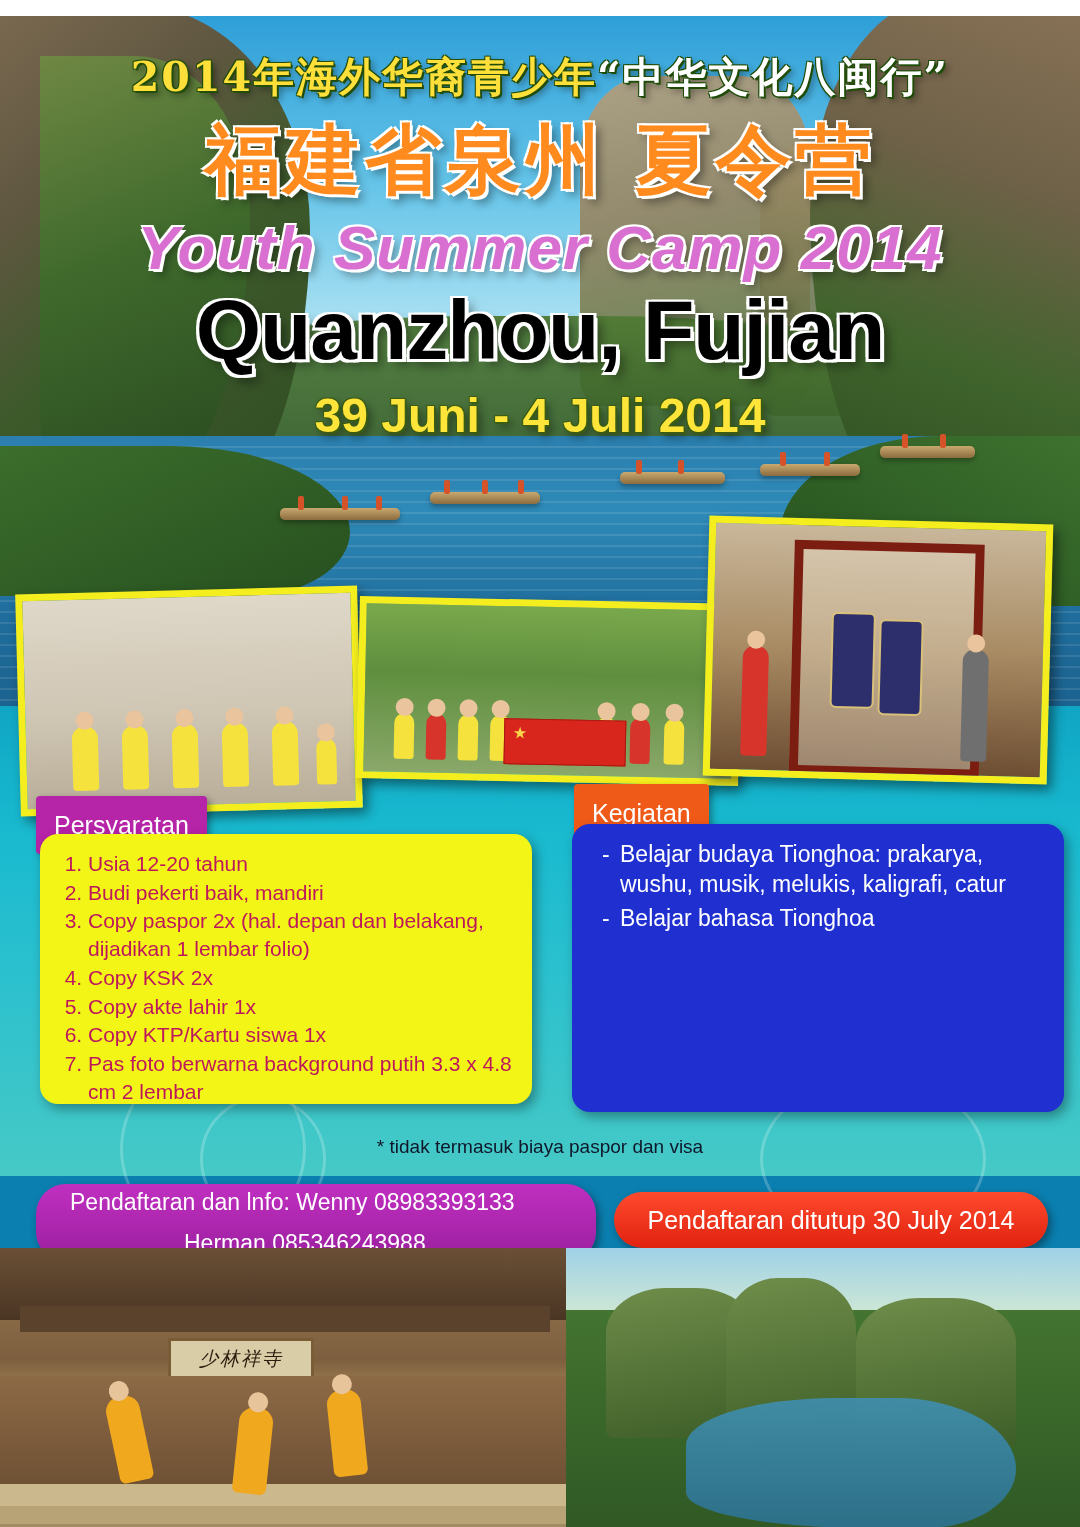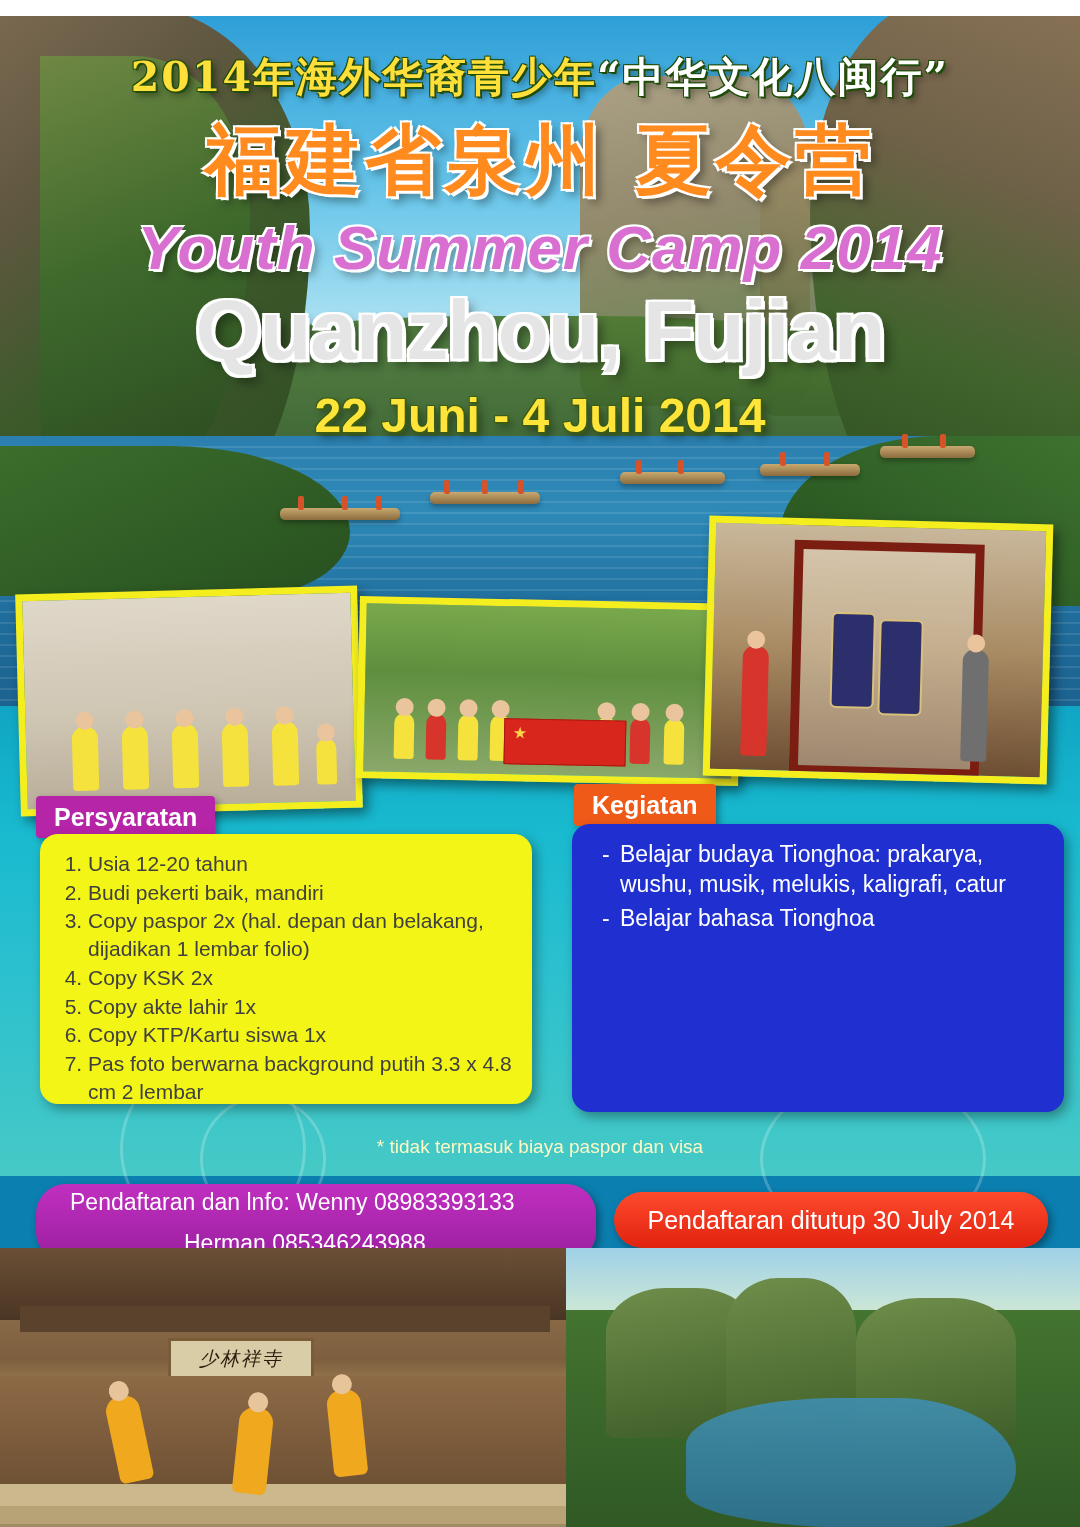--- a/index.html
+++ b/index.html
@@ -117,21 +117,21 @@
   }
   .t-line3 {
     position: absolute; left: 0; top: 196px; width: 1080px; text-align: center;
     font-style: italic; font-weight: bold; font-size: 62px; letter-spacing: 1px;
     color: #d96fd0;
     text-shadow: 3px 3px 0 #ffffff, -2px -2px 0 #ffffff, 2px -2px 0 #ffffff, -2px 2px 0 #ffffff, 5px 6px 10px rgba(0,0,0,.4);
   }
   .t-line4 {
     position: absolute; left: 0; top: 266px; width: 1080px; text-align: center;
     font-weight: bold; font-size: 84px; letter-spacing: -1px;
-    color: #e5e5e5;
+    color: #000000;
     text-shadow: 4px 3px 0 #ffffff, -3px -2px 0 #ffffff, 3px -2px 0 #ffffff, -3px 3px 0 #ffffff, 7px 7px 11px rgba(0,0,0,.45);
   }
   .t-line5 {
     position: absolute; left: 0; top: 372px; width: 1080px; text-align: center;
     font-weight: bold; font-size: 48px;
     color: #ffe43a;
     text-shadow: 2px 2px 0 #3a5c12, -1px -1px 0 #3a5c12, 1px -1px 0 #3a5c12, -1px 1px 0 #3a5c12, 4px 5px 8px rgba(0,0,0,.45);
   }
 
   
@@ -192,57 +192,56 @@
     display: flex; align-items: center; justify-content: center;
   }
   .price-badge span {
     color: #ffffff; font-weight: bold; font-size: 42px; letter-spacing: 1px;
     text-shadow: 2px 2px 3px rgba(0,0,0,.35);
   }
 
   
   .sec-head {
     position: absolute; height: 42px; border-radius: 4px;
-    display: flex; align-items: center; padding: 0 18px;
+    display: flex; align-items: center; padding: 8px 18px;
     box-shadow: 3px 3px 7px rgba(0,0,0,.35);
-    font-weight: bold;
   }
   .sec-head span { color: #fff; font-size: 25px; }
   .head-persyaratan { left: 36px; top: 780px; background: #b624a8; }
   .head-kegiatan { left: 574px; top: 768px; background: #f05a18; }
 
   
   .box {
     position: absolute; border-radius: 18px; box-shadow: 4px 5px 12px rgba(0,0,0,.35);
   }
   .box-left {
     left: 40px; top: 818px; width: 492px; height: 270px;
     background: #f2f516;
   }
   .box-right {
     left: 572px; top: 808px; width: 492px; height: 288px;
     background: #1f2fd0;
   }
   ol.req {
     margin: 0; padding: 16px 18px 0 48px;
-    color: #404040; font-size: 21px; line-height: 1.32;
+    color: #be185d; font-size: 21px; line-height: 1.32;
   }
   ol.req li { margin-bottom: 1px; }
   ul.act {
     margin: 0; padding: 16px 22px 0 30px; list-style: none;
     color: #ffffff; font-size: 23px; line-height: 1.3;
   }
   ul.act li { margin-bottom: 4px; position: relative; padding-left: 18px; }
   ul.act li::before {
     content: "-"; position: absolute; left: 0; top: 0;
   }
 
   .footnote {
     position: absolute; left: 0; top: 1120px; width: 1080px; text-align: center;
-    color: #fef9c3; font-size: 19px;
+    color: #0f172a; font-size: 19px;
   }
 
   
   .pill {
     position: absolute; border-radius: 30px; box-shadow: 3px 4px 9px rgba(0,0,0,.4);
     display: flex; align-items: center; justify-content: center;
   }
   .pill-contact {
     left: 36px; top: 1168px; width: 560px; height: 78px;
     background: linear-gradient(to bottom, #c02fc0 0%, #9a1f9e 100%);
@@ -358,21 +357,21 @@
   <div class="swirl" style="left:200px; top:1080px; width:120px; height:120px;"></div>
   <div class="swirl" style="left:760px; top:1060px; width:220px; height:160px;"></div>
 
   <div class="title-zone">
     <div class="t-line1">
       <span>2014年海外华裔青少年</span><span class="quoted">“中华文化八闽行”</span>
     </div>
     <div class="t-line2">福建省泉州 夏令营</div>
     <div class="t-line3">Youth Summer Camp 2014</div>
     <div class="t-line4">Quanzhou, Fujian</div>
-    <div class="t-line5">22 Juni - 4 Juli 2014</div>
+    <div class="t-line5">39 Juni - 4 Juli 2014</div>
   </div>
 
   <div class="photo ph1">
     <div class="ph-figs">
       <div class="fig" style="left:46px;"></div>
       <div class="fig" style="left:96px;"></div>
       <div class="fig" style="left:146px;"></div>
       <div class="fig" style="left:196px;"></div>
       <div class="fig" style="left:246px;"></div>
       <div class="fig small" style="left:290px;"></div>

